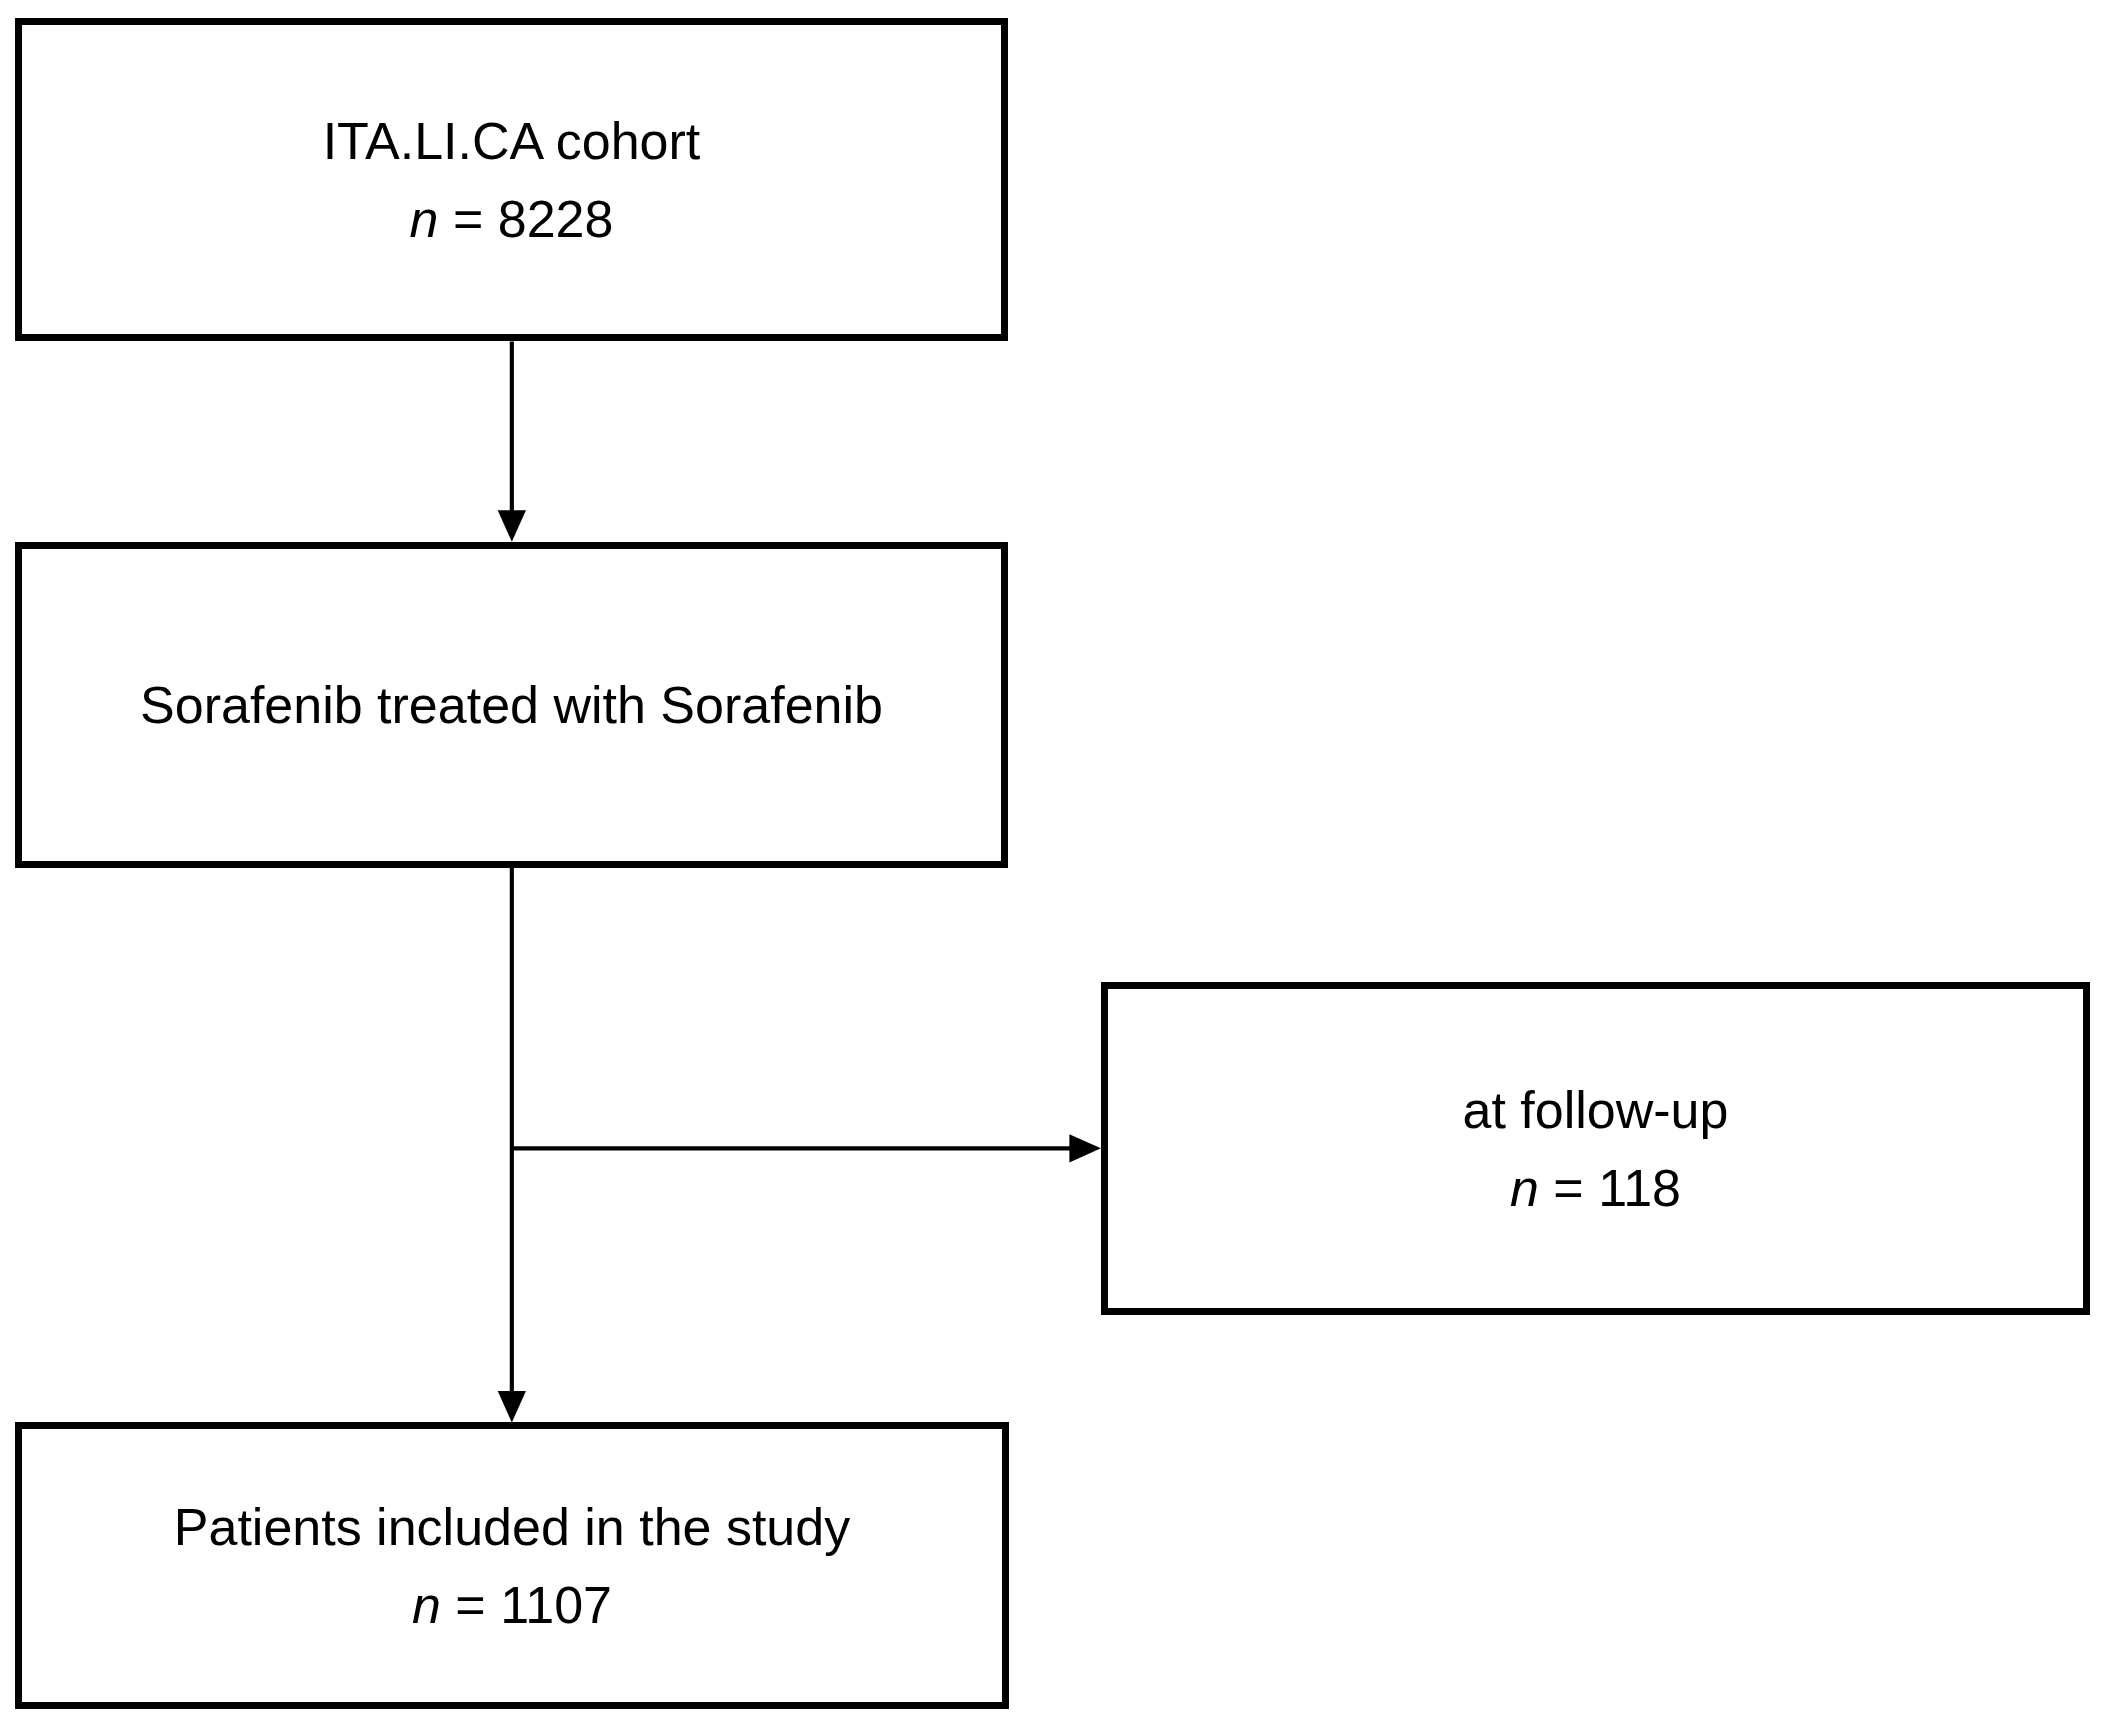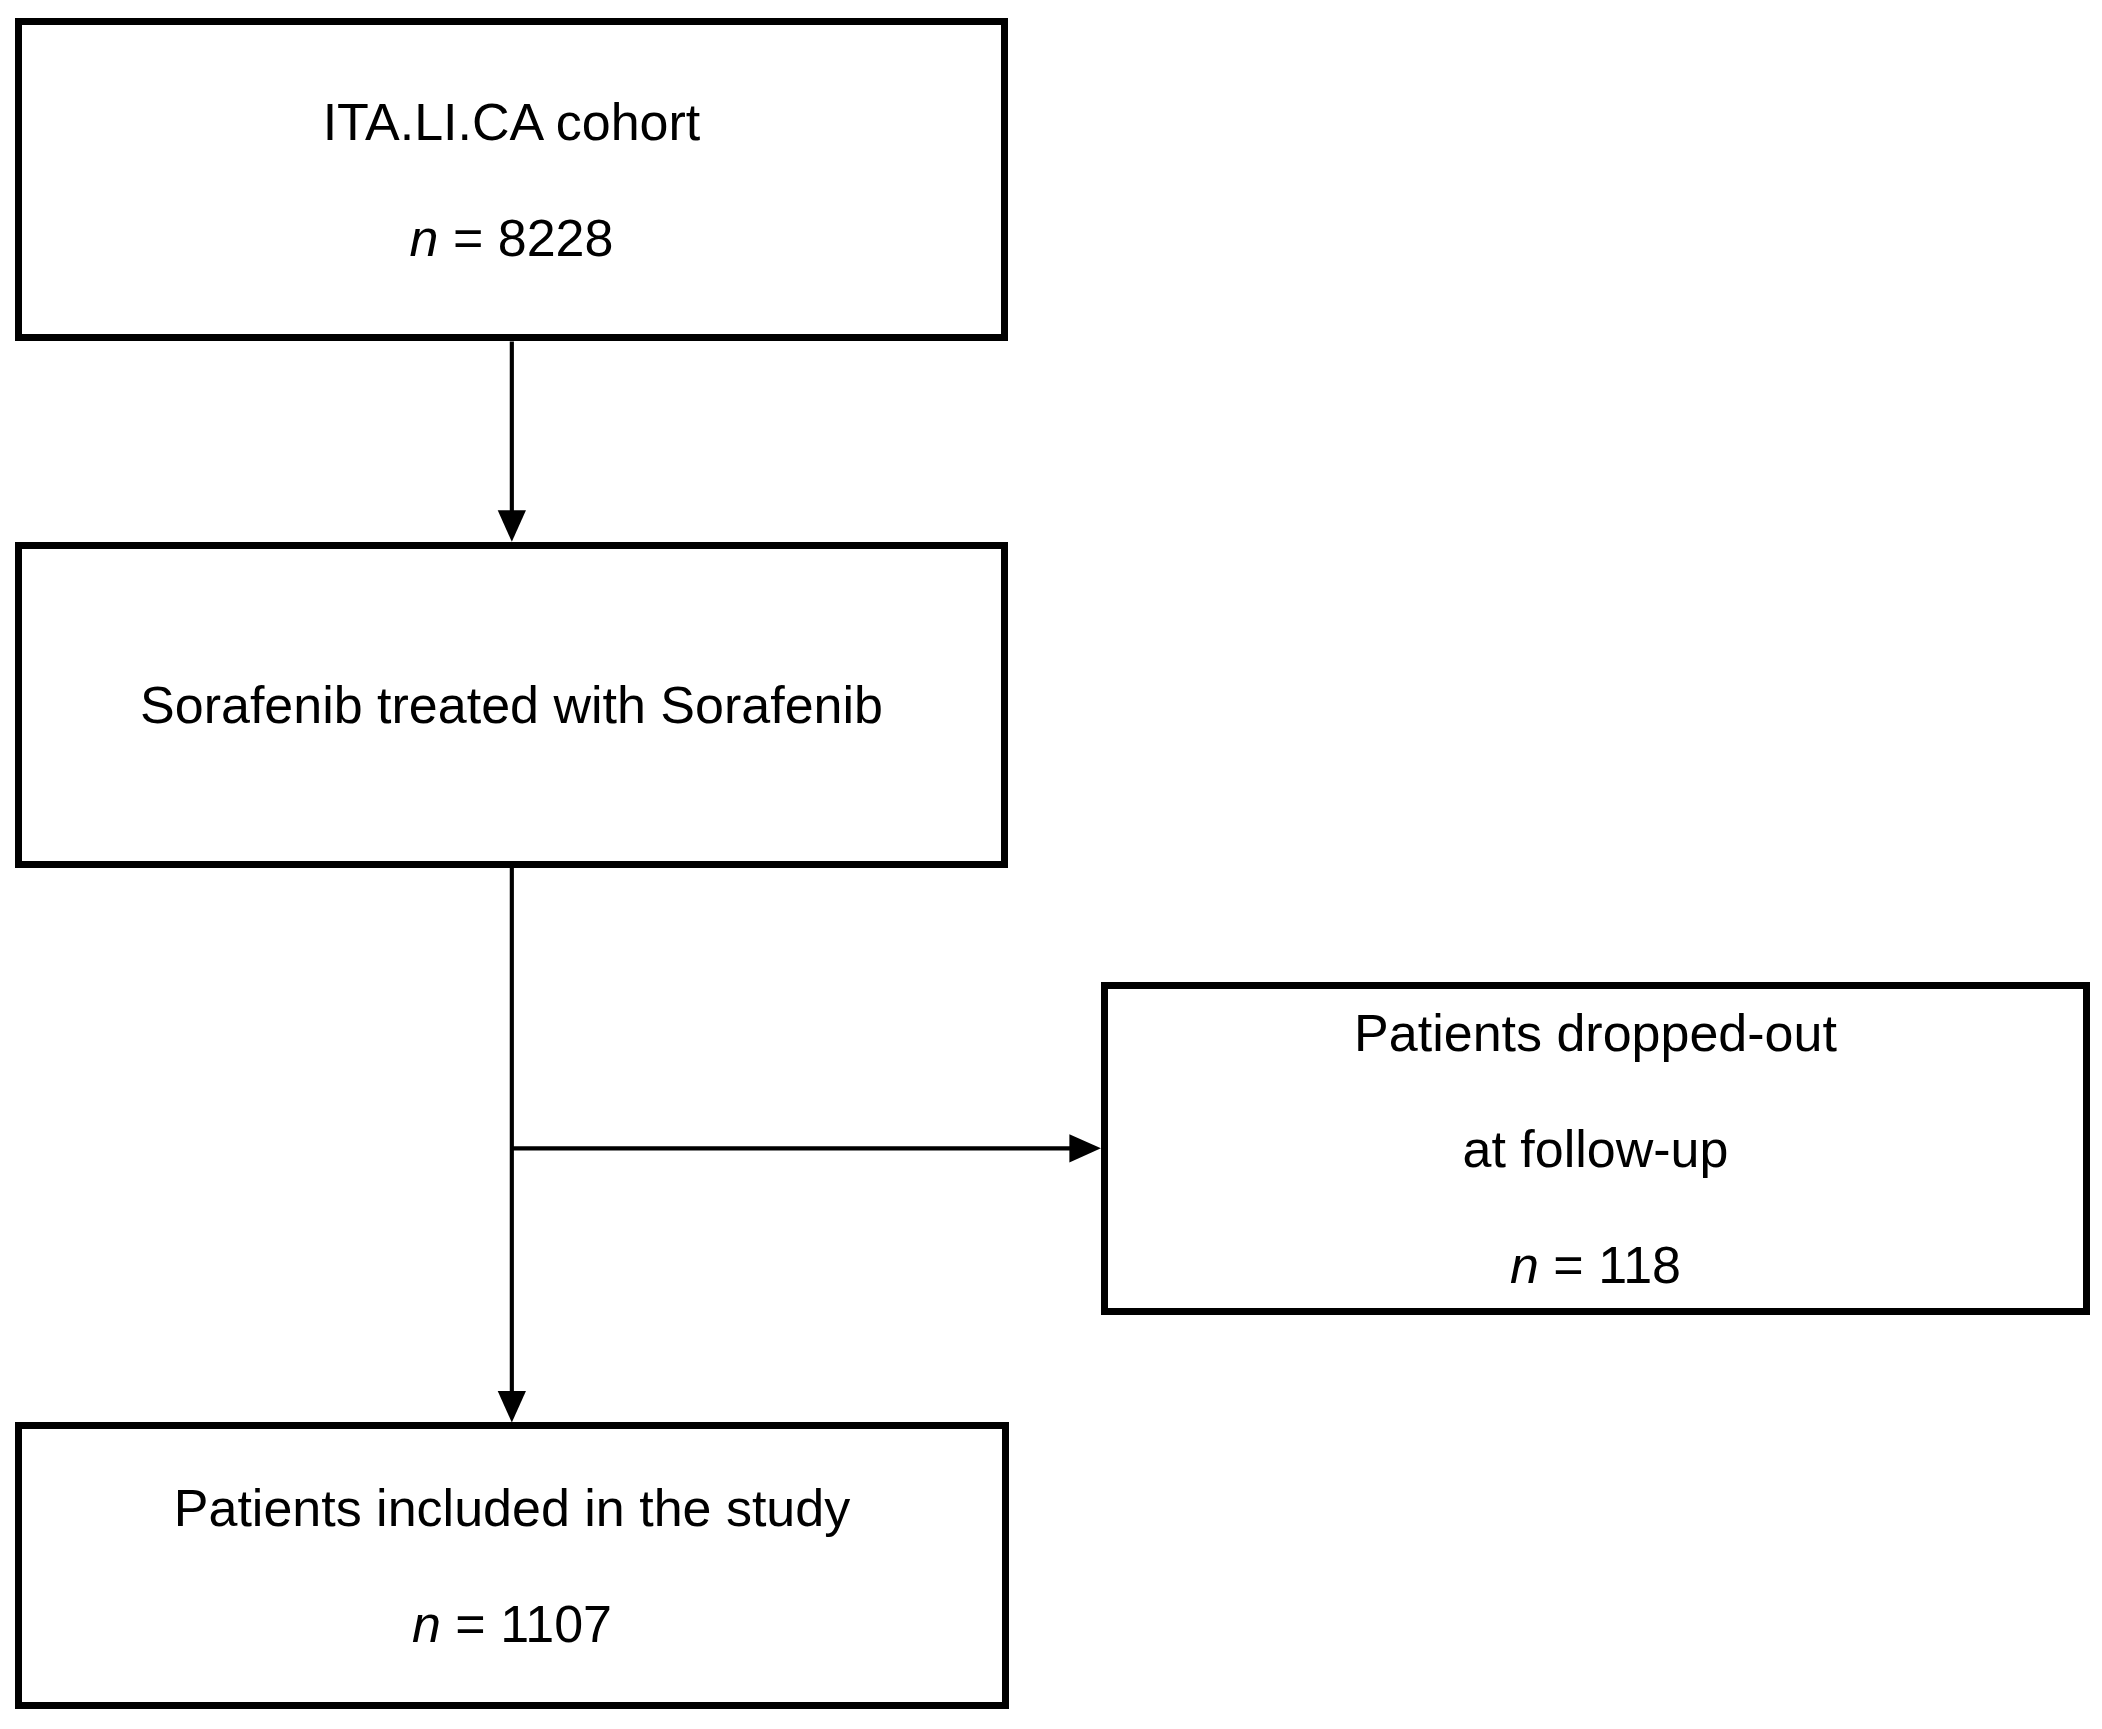--- a/index.html
+++ b/index.html
@@ -18,21 +18,20 @@
     background: #ffffff;
     border: 7.5px solid #000000;
     display: flex;
     flex-direction: column;
     justify-content: center;
     align-items: center;
     text-align: center;
     font-size: 52px;
     line-height: 78px;
     z-index: 2;
-    gap: 38px;
   }
   .flow-box .line { display: block; white-space: nowrap; }
   .it { font-style: italic; }
 
   .box-cohort    { left: 15px;   top: 18.3px;   width: 993px; height: 323px; }
   .box-sorafenib { left: 15px;   top: 542px;  width: 993px; height: 326px; }
   .box-dropout   { left: 1101px; top: 982px; width: 989px; height: 333px; }
   .box-included  { left: 15px;   top: 1422px; width: 994px; height: 287px; text-align: right; }
 
   .connector-layer {
@@ -71,21 +70,20 @@
       <span class="it">n</span>
       <span>= 8228</span>
     </span>
   </div>
 
   <div class="flow-box box-sorafenib">
     <span class="line">Sorafenib treated with Sorafenib</span>
   </div>
 
   <div class="flow-box box-dropout">
-    <span class="line">Patients dropped-out</span>
     <span class="line">at follow-up</span>
     <span class="line">
       <span class="it">n</span>
       <span>= 118</span>
     </span>
   </div>
 
   <div class="flow-box box-included">
     <span class="line">Patients included in the study</span>
     <span class="line">

